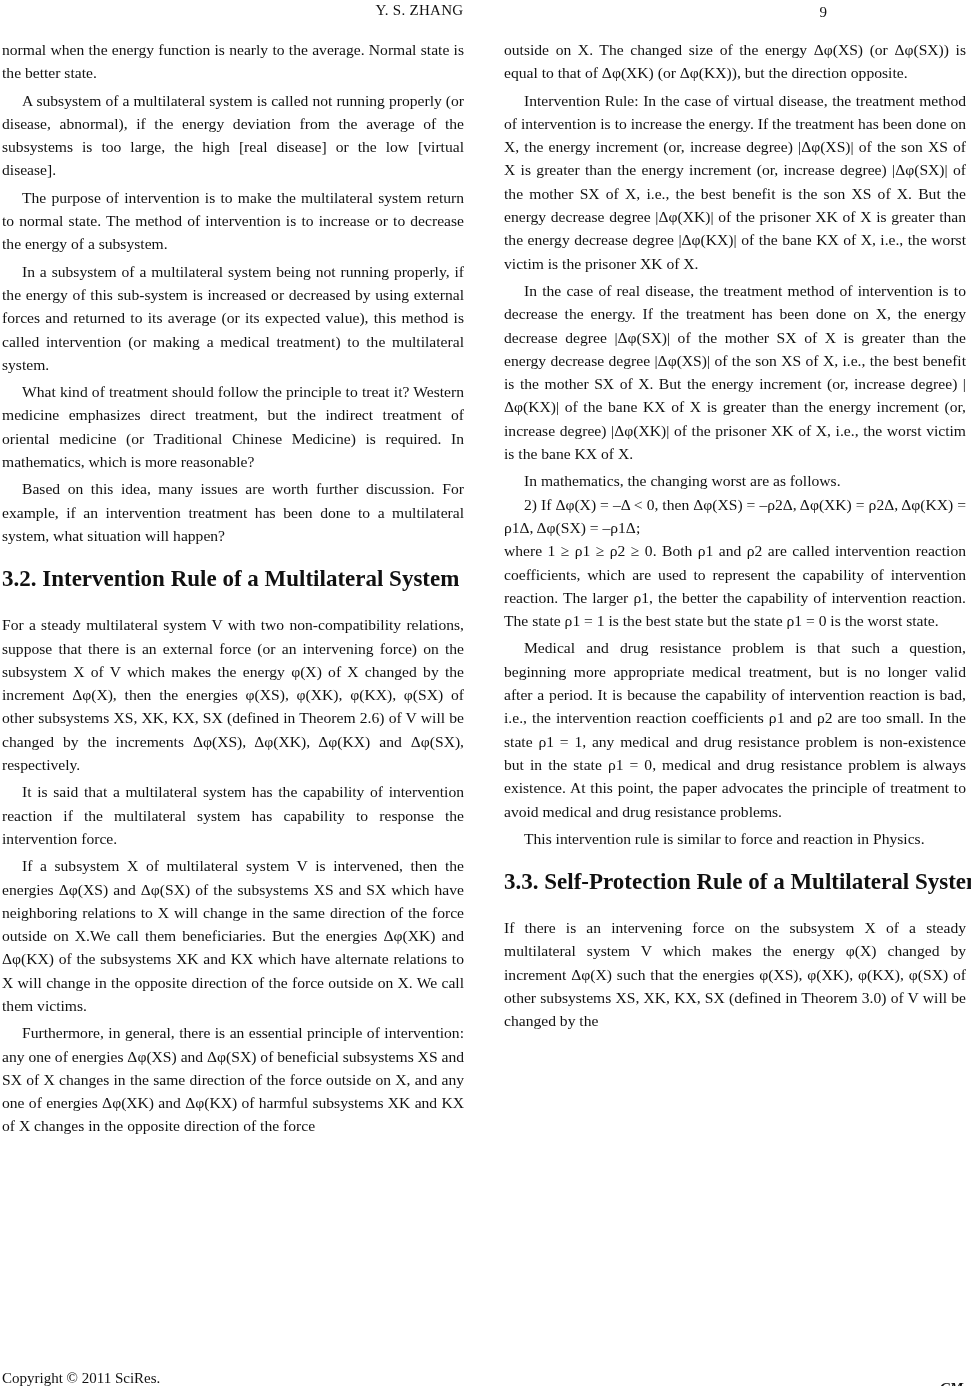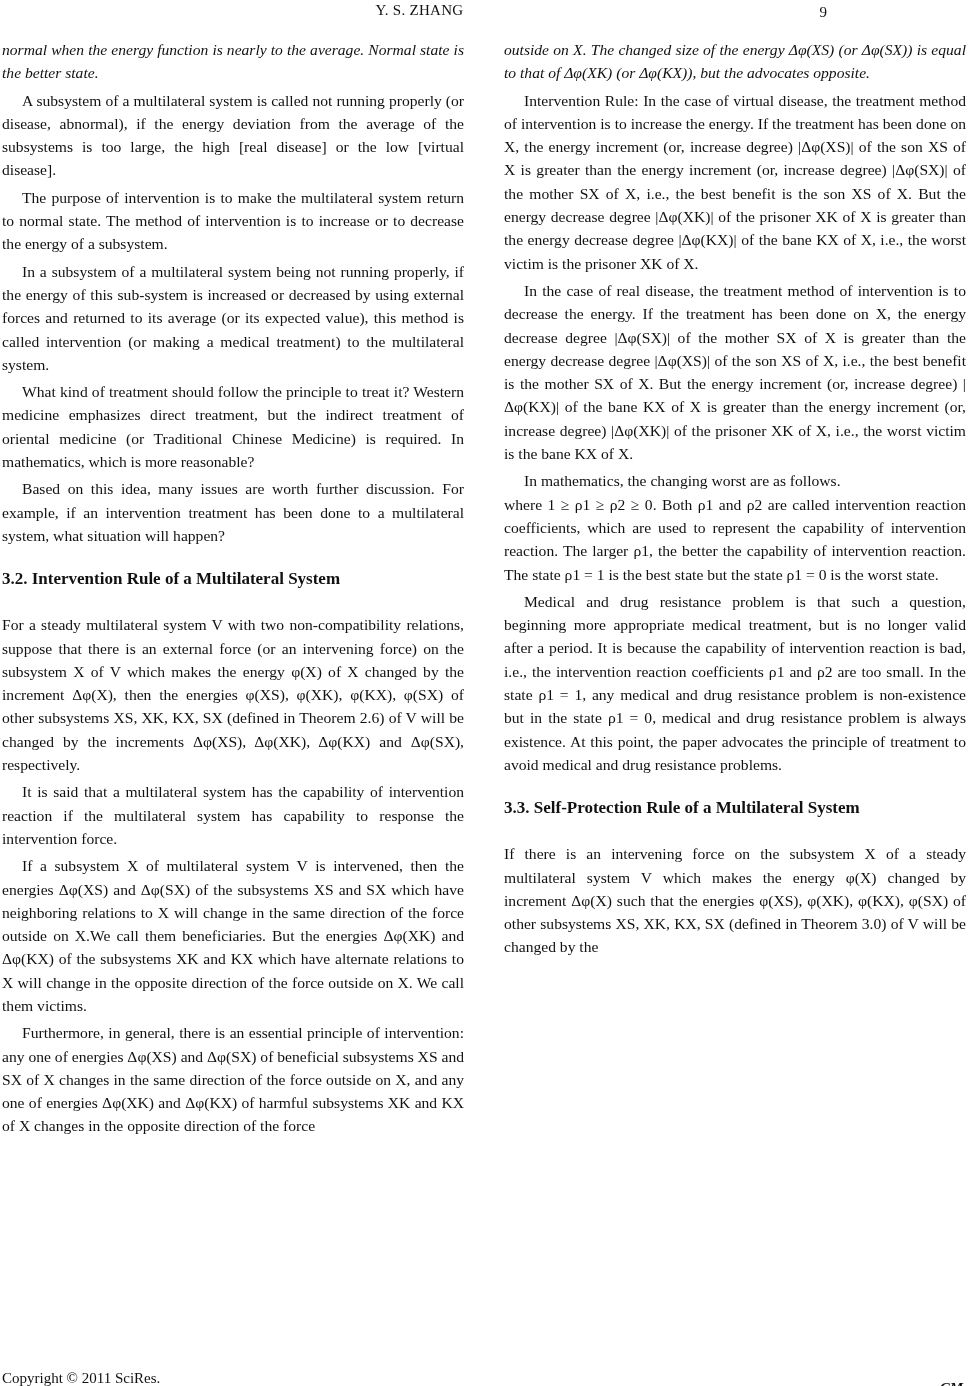--- a/index.html
+++ b/index.html
@@ -6,23 +6,23 @@
   body { width: 971px; height: 1386px; position: relative; overflow: hidden;
          font-family: "Liberation Serif", "DejaVu Serif", serif; color: #111; }
   .running-head { position: absolute; top: 0; left: 0; width: 839px; height: 24px; }
   .author { position: absolute; left: 0; right: 0; top: 2px; text-align: center; font-size: 15px; letter-spacing: 0.3px; }
   .pageno { position: absolute; right: 12px; top: 4px; font-size: 15px; }
   .col { position: absolute; top: 38px; font-size: 15.6px; line-height: 23.3px; text-align: justify; }
   .col-left { left: 2px; width: 462px; }
   .col-right { left: 504px; width: 462px; }
   .col p { margin: 0 0 4px 0; text-indent: 20px; hyphens: manual; }
   .col p.noindent { text-indent: 0; }
-  .col p.cont { text-indent: 0; font-style: italic; }
+  .col p.cont { text-indent: 0; }
   .col p.eq { margin-bottom: 0; }
-  .col h2 { font-size: 17px; font-weight: bold; margin: 20px 0 22px 0; line-height: 24px; text-align: left; white-space: nowrap; }
+  .col h2 { font-size: 23px; font-weight: bold; margin: 20px 0 22px 0; line-height: 24px; text-align: left; white-space: nowrap; }
   .footer { position: absolute; top: 1370px; left: 0; width: 971px; font-size: 15px; }
   .copyright { position: absolute; left: 2px; top: 0; }
   .journal { position: absolute; right: 8px; top: 10px; font-weight: bold; font-style: italic; }
 </style>
 </head>
 <body>
 
 <div class="running-head">
   <span class="author">Y. S. ZHANG</span>
   <span class="pageno">9</span>
@@ -36,26 +36,28 @@
   <p>What kind of treatment should follow the principle to treat it? Western medicine emphasizes direct treatment, but the indirect treatment of oriental medicine (or Traditional Chinese Medicine) is required. In mathematics, which is more reasonable?</p>
   <p>Based on this idea, many issues are worth further discussion. For example, if an intervention treatment has been done to a multilateral system, what situation will happen?</p>
   <h2>3.2. Intervention Rule of a Multilateral System</h2>
   <p class="noindent">For a steady multilateral system V with two non-compatibility relations, suppose that there is an external force (or an intervening force) on the subsystem X of V which makes the energy φ(X) of X changed by the increment Δφ(X), then the energies φ(XS), φ(XK), φ(KX), φ(SX) of other subsystems XS, XK, KX, SX (defined in Theorem 2.6) of V will be changed by the increments Δφ(XS), Δφ(XK), Δφ(KX) and Δφ(SX), respectively.</p>
   <p>It is said that a multilateral system has the capability of intervention reaction if the multilateral system has capability to response the intervention force.</p>
   <p>If a subsystem X of multilateral system V is intervened, then the energies Δφ(XS) and Δφ(SX) of the subsystems XS and SX which have neighboring relations to X will change in the same direction of the force outside on X.We call them beneficiaries. But the energies Δφ(XK) and Δφ(KX) of the subsystems XK and KX which have alternate relations to X will change in the opposite direction of the force outside on X. We call them victims.</p>
   <p>Furthermore, in general, there is an essential principle of intervention: any one of energies Δφ(XS) and Δφ(SX) of beneficial subsystems XS and SX of X changes in the same direction of the force outside on X, and any one of energies Δφ(XK) and Δφ(KX) of harmful subsystems XK and KX of X changes in the opposite direction of the force</p>
 </div>
 
 <div class="col col-right">
-  <p class="cont">outside on X. The changed size of the energy Δφ(XS) (or Δφ(SX)) is equal to that of Δφ(XK) (or Δφ(KX)), but the advocates opposite.</p>
+  <p class="cont">outside on X. The changed size of the energy Δφ(XS) (or Δφ(SX)) is equal to that of Δφ(XK) (or Δφ(KX)), but the direction opposite.</p>
   <p>Intervention Rule: In the case of virtual disease, the treatment method of intervention is to increase the energy. If the treatment has been done on X, the energy increment (or, increase degree) |Δφ(XS)| of the son XS of X is greater than the energy increment (or, increase degree) |Δφ(SX)| of the mother SX of X, i.e., the best benefit is the son XS of X. But the energy decrease degree |Δφ(XK)| of the prisoner XK of X is greater than the energy decrease degree |Δφ(KX)| of the bane KX of X, i.e., the worst victim is the prisoner XK of X.</p>
   <p>In the case of real disease, the treatment method of intervention is to decrease the energy. If the treatment has been done on X, the energy decrease degree |Δφ(SX)| of the mother SX of X is greater than the energy decrease degree |Δφ(XS)| of the son XS of X, i.e., the best benefit is the mother SX of X. But the energy increment (or, increase degree) |Δφ(KX)| of the bane KX of X is greater than the energy increment (or, increase degree) |Δφ(XK)| of the prisoner XK of X, i.e., the worst victim is the bane KX of X.</p>
   <p class="eq">In mathematics, the changing worst are as follows.</p>
+  <p class="eq">2) If Δφ(X) = –Δ &lt; 0, then Δφ(XS) = –ρ2Δ, Δφ(XK) = ρ2Δ, Δφ(KX) = ρ1Δ, Δφ(SX) = –ρ1Δ;</p>
   <p class="noindent">where 1 ≥ ρ1 ≥ ρ2 ≥ 0. Both ρ1 and ρ2 are called intervention reaction coefficients, which are used to represent the capability of intervention reaction. The larger ρ1, the better the capability of intervention reaction. The state ρ1 = 1 is the best state but the state ρ1 = 0 is the worst state.</p>
   <p>Medical and drug resistance problem is that such a question, beginning more appropriate medical treatment, but is no longer valid after a period. It is because the capability of intervention reaction is bad, i.e., the intervention reaction coefficients ρ1 and ρ2 are too small. In the state ρ1 = 1, any medical and drug resistance problem is non-existence but in the state ρ1 = 0, medical and drug resistance problem is always existence. At this point, the paper advocates the principle of treatment to avoid medical and drug resistance problems.</p>
+  <p>This intervention rule is similar to force and reaction in Physics.</p>
   <h2>3.3. Self-Protection Rule of a Multilateral System</h2>
   <p class="noindent">If there is an intervening force on the subsystem X of a steady multilateral system V which makes the energy φ(X) changed by increment Δφ(X) such that the energies φ(XS), φ(XK), φ(KX), φ(SX) of other subsystems XS, XK, KX, SX (defined in Theorem 3.0) of V will be changed by the</p>
 </div>
 
 <div class="footer">
   <span class="copyright">Copyright © 2011 SciRes.</span>
   <span class="journal">CM</span>
 </div>
 
 </body></html>

